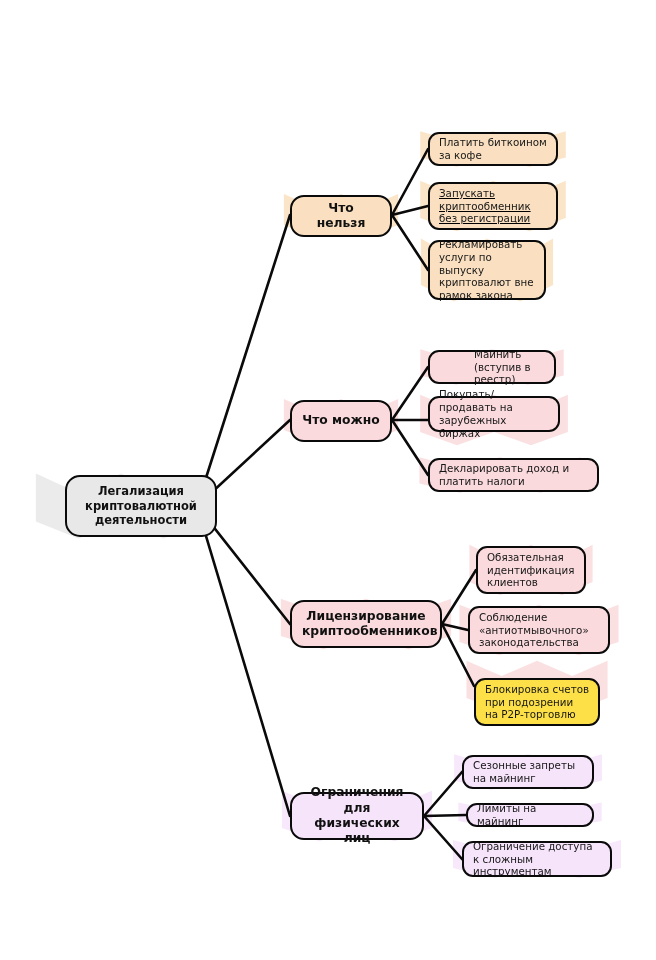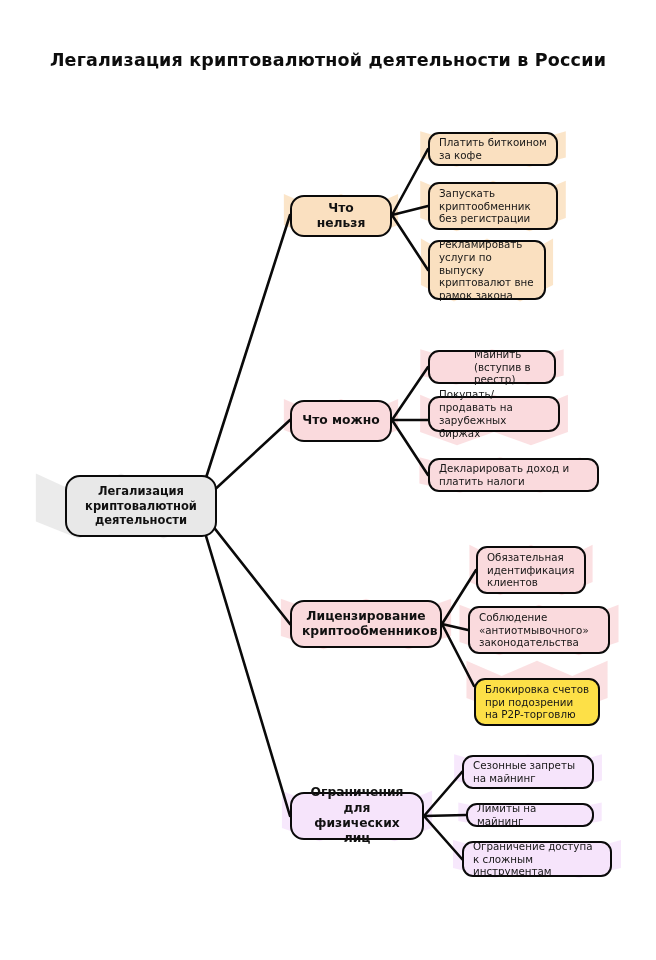--- a/index.html
+++ b/index.html
@@ -112,21 +112,20 @@
     font-weight: normal;
     color: #161616;
     text-align: left;
   }
 </style>
 </head>
 <body>
 
 <div id="canvas">
 
-  <div class="page-title">Легализация криптовалютной деятельности в России</div>
 
   <svg id="texture" viewBox="0 0 656 960" preserveAspectRatio="none">
       <polygon points="35.879999999999995,473.45 78.44,492.98 121,473.45 163.56,492.98 206.12,473.45 206.12,521.6239999999999 163.56,538.55 121,521.6239999999999 78.44,538.55 35.879999999999995,521.6239999999999" fill="#e8e8e8" opacity="0.85"></polygon>
       <polygon points="283.88,194 312.44,206.6 341,194 369.56,206.6 398.12,194 398.12,225.08 369.56,236 341,225.08 312.44,236 283.88,225.08" fill="#fae0c0" opacity="0.85"></polygon>
       <polygon points="420.2,131.15 456.6,141.86 493,131.15 529.4,141.86 565.8,131.15 565.8,157.568 529.4,166.85000000000002 493,157.568 456.6,166.85000000000002 420.2,157.568" fill="#fae0c0" opacity="0.85"></polygon>
       <polygon points="420.2,180.8 456.6,195.92000000000002 493,180.8 529.4,195.92000000000002 565.8,180.8 565.8,218.096 529.4,231.20000000000002 493,218.096 456.6,231.20000000000002 420.2,218.096" fill="#fae0c0" opacity="0.85"></polygon>
       <polygon points="420.91999999999996,238.5 453.96,257.4 487,238.5 520.04,257.4 553.0799999999999,238.5 553.0799999999999,285.12 520.04,301.5 487,285.12 453.96,301.5 420.91999999999996,285.12" fill="#fae0c0" opacity="0.85"></polygon>
       <polygon points="283.88,399 312.44,411.6 341,399 369.56,411.6 398.12,399 398.12,430.08 369.56,441 341,430.08 312.44,441 283.88,430.08" fill="#fadadd" opacity="0.85"></polygon>
       <polygon points="420.32,349.15 456.15999999999997,359.85999999999996 492,349.15 527.84,359.85999999999996 563.6800000000001,349.15 563.6800000000001,375.568 527.84,384.84999999999997 492,375.568 456.15999999999997,384.84999999999997 420.32,375.568" fill="#fadadd" opacity="0.85"></polygon>
       <polygon points="420.08,394.8 457.03999999999996,409.92 494,394.8 530.96,409.92 567.92,394.8 567.92,432.09600000000006 530.96,445.20000000000005 494,432.09600000000006 457.03999999999996,445.20000000000005 420.08,432.09600000000006" fill="#fadadd" opacity="0.85"></polygon>
@@ -163,21 +162,21 @@
   <div id="nodes">
       <div class="node node-root" style="left: 45px; top: 475px; width: 152px; height: 62px; background: rgb(232, 232, 232);">
         <span class="label">Легализация криптовалютной деятельности</span>
       </div>
       <div class="node node-branch" style="left: 290px; top: 195px; width: 102px; height: 40px; background: rgb(250, 224, 192);">
         <span class="label">Что нельзя</span>
       </div>
       <div class="node node-leaf" style="left: 428px; top: 132px; width: 130px; height: 34px; background: rgb(250, 224, 192);">
         <span class="label">Платить биткоином за кофе</span>
       </div>
-      <div class="node node-leaf" style="left: 428px; top: 182px; width: 130px; height: 48px; background: rgb(250, 224, 192);">
+      <div class="node node-leaf" style="left: 428px; top: 182px; width: 130px; height: 48px; background: rgb(250, 224, 192); text-decoration: underline;">
         <span class="label">Запускать криптообменник без регистрации</span>
       </div>
       <div class="node node-leaf" style="left: 428px; top: 240px; width: 118px; height: 60px; background: rgb(250, 224, 192);">
         <span class="label">Рекламировать услуги по выпуску криптовалют вне рамок закона</span>
       </div>
       <div class="node node-branch" style="left: 290px; top: 400px; width: 102px; height: 40px; background: rgb(250, 218, 221);">
         <span class="label">Что можно</span>
       </div>
       <div class="node node-leaf" style="left: 428px; top: 350px; width: 128px; height: 34px; background: rgb(250, 218, 221); padding-left: 44px;">
         <span class="label">Майнить (вступив в реестр)</span>

